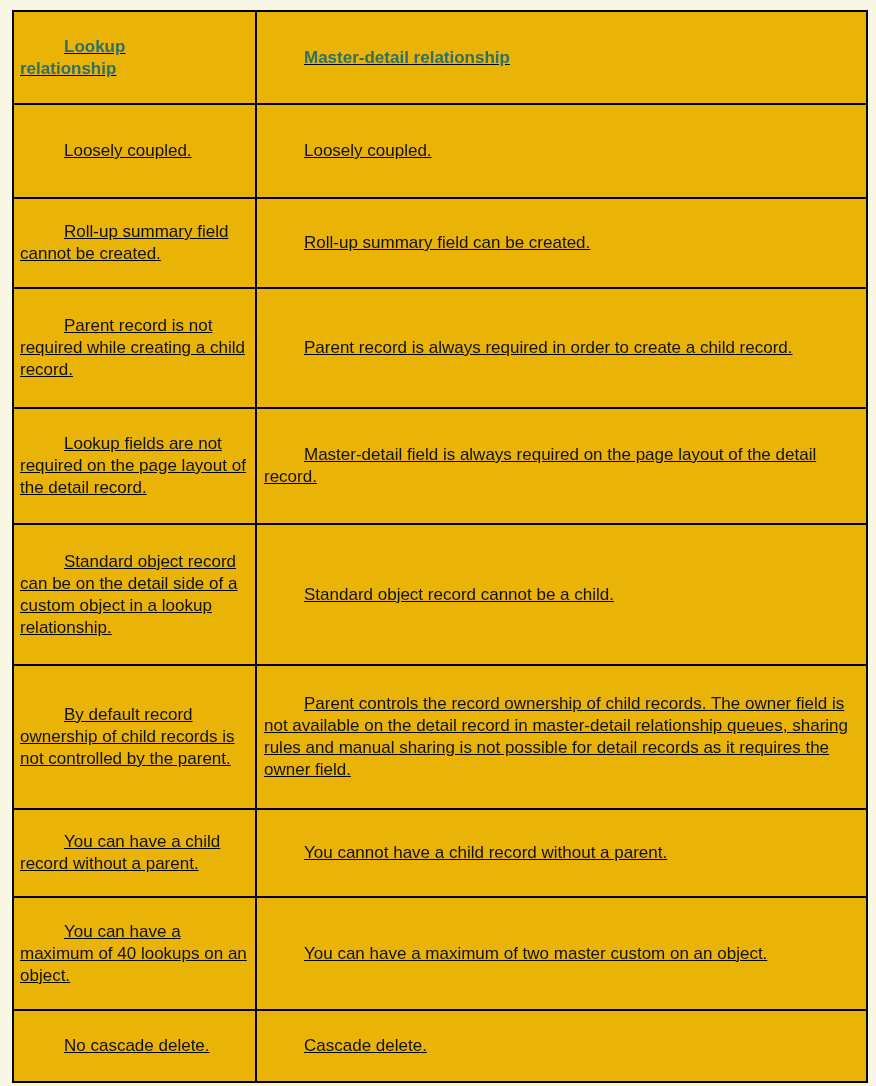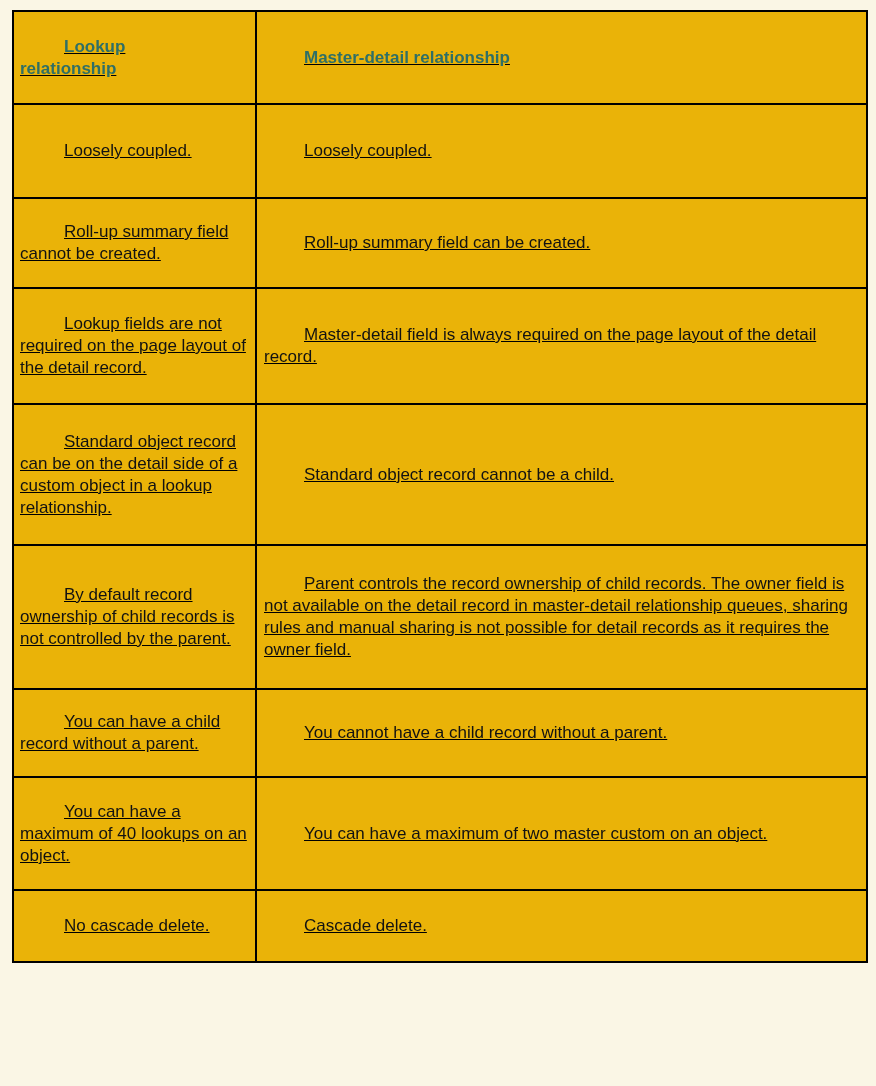--- a/index.html
+++ b/index.html
@@ -71,20 +71,24 @@
         <th class="col2">Master-detail relationship</th>
       </tr>
       <tr class="r0">
         <td class="col1">Loosely coupled.</td>
         <td class="col2">Loosely coupled.</td>
       </tr>
       <tr class="r1">
         <td class="col1">Roll-up summary field cannot be created.</td>
         <td class="col2">Roll-up summary field can be created.</td>
       </tr>
+      <tr class="r2">
+        <td class="col1">Parent record is not required while creating a child record.</td>
+        <td class="col2">Parent record is always required in order to create a child record.</td>
+      </tr>
       <tr class="r3">
         <td class="col1">Lookup fields are not required on the page layout of the detail record.</td>
         <td class="col2">Master-detail field is always required on the page layout of the detail record.</td>
       </tr>
       <tr class="r4">
         <td class="col1">Standard object record can be on the detail side of a custom object in a lookup relationship.</td>
         <td class="col2">Standard object record cannot be a child.</td>
       </tr>
       <tr class="r5">
         <td class="col1">By default record ownership of child records is not controlled by the parent.</td>

